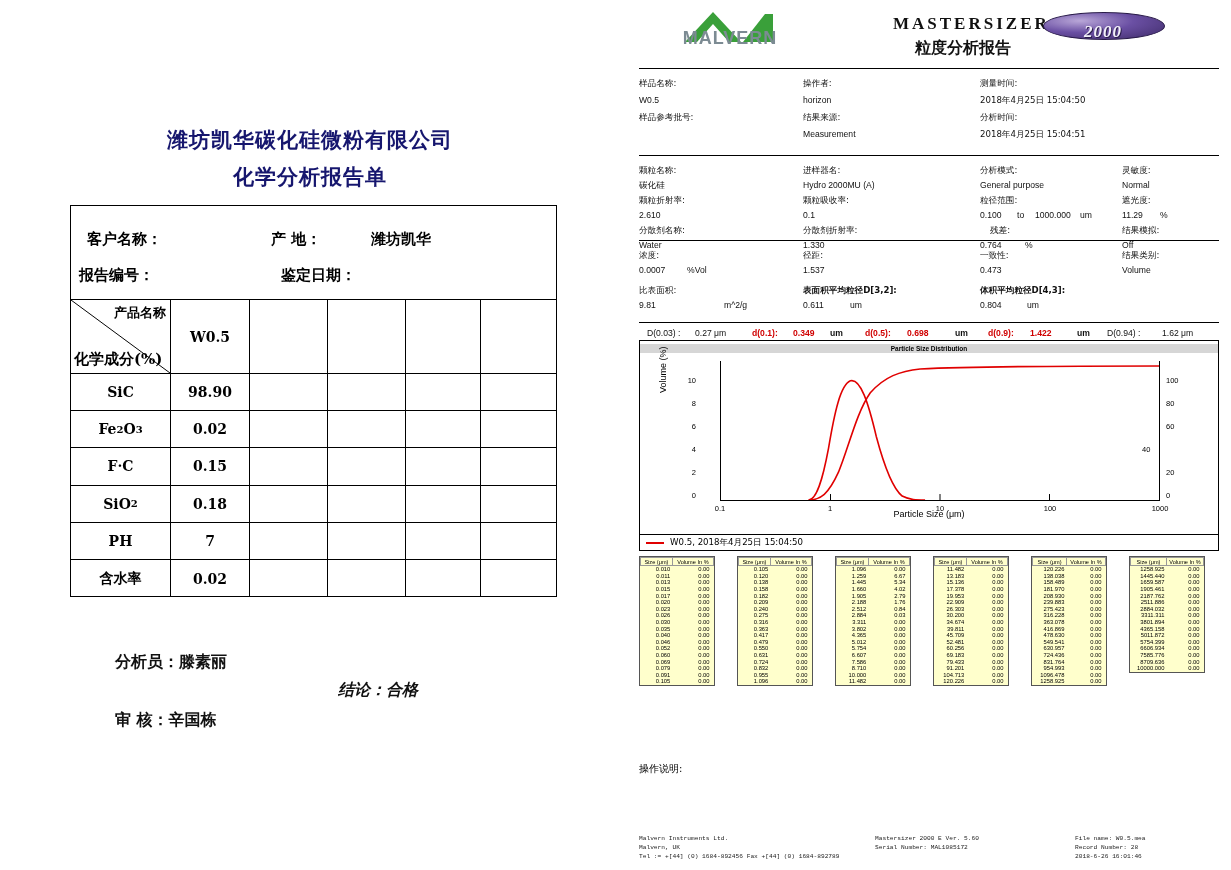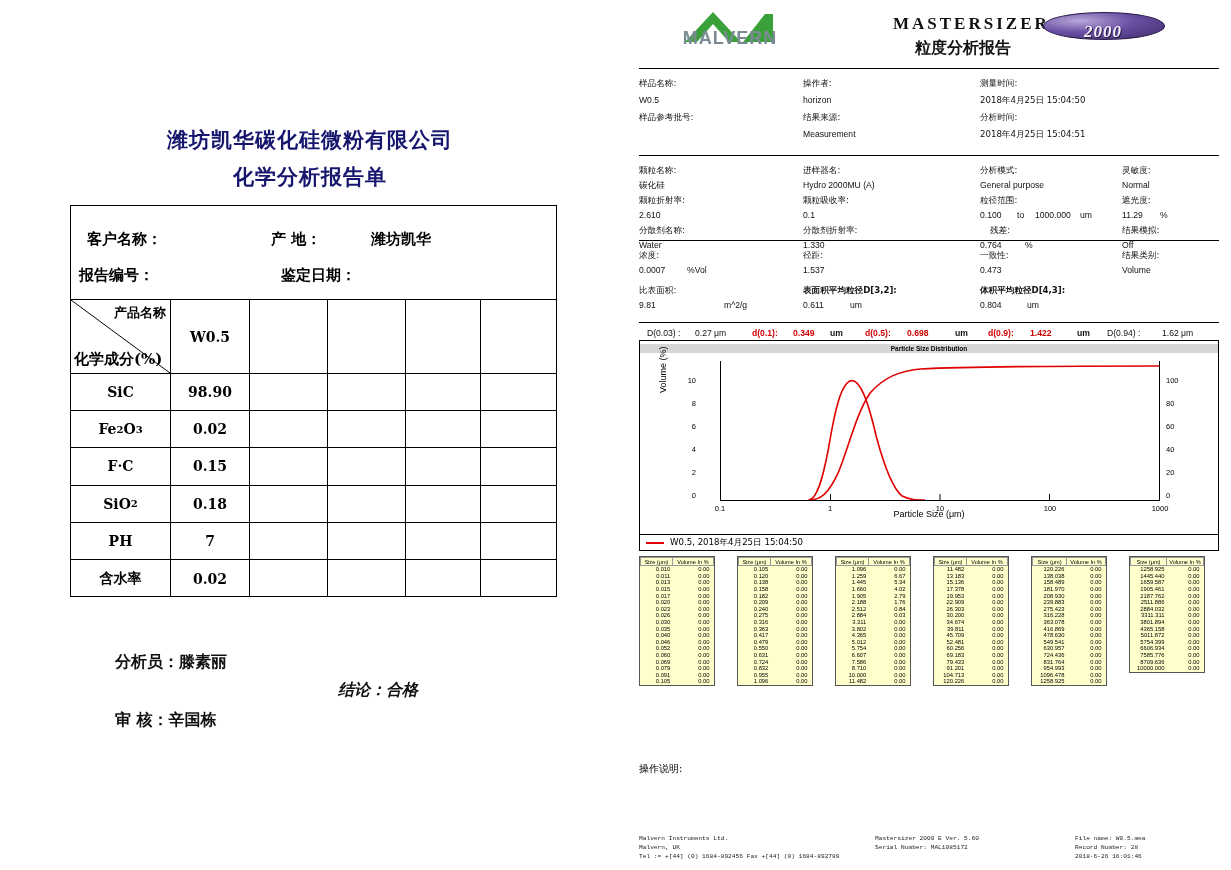--- a/index.html
+++ b/index.html
@@ -396,21 +396,21 @@
       <div class="ytick" style="left:34px; top:35px;">10</div>
       <div class="ytick" style="left:34px; top:58px;">8</div>
       <div class="ytick" style="left:34px; top:81px;">6</div>
       <div class="ytick" style="left:34px; top:104px;">4</div>
       <div class="ytick" style="left:34px; top:127px;">2</div>
       <div class="ytick" style="left:34px; top:150px;">0</div>
 
       <div class="y2tick" style="left:526px; top:35px;">100</div>
       <div class="y2tick" style="left:526px; top:58px;">80</div>
       <div class="y2tick" style="left:526px; top:81px;">60</div>
-      <div class="y2tick" style="left:526px; top:104px;">40</div>
+      <div class="y2tick" style="left:502px; top:104px;">40</div>
       <div class="y2tick" style="left:526px; top:127px;">20</div>
       <div class="y2tick" style="left:526px; top:150px;">0</div>
 
       <div id="plot">
         <svg width="100%" height="100%" viewBox="0 0 440 140" preserveAspectRatio="none">
 
           <g stroke="#000" stroke-width="1">
             <line x1="110" y1="134" x2="110" y2="140"></line>
             <line x1="220" y1="134" x2="220" y2="140"></line>
             <line x1="330" y1="134" x2="330" y2="140"></line>

